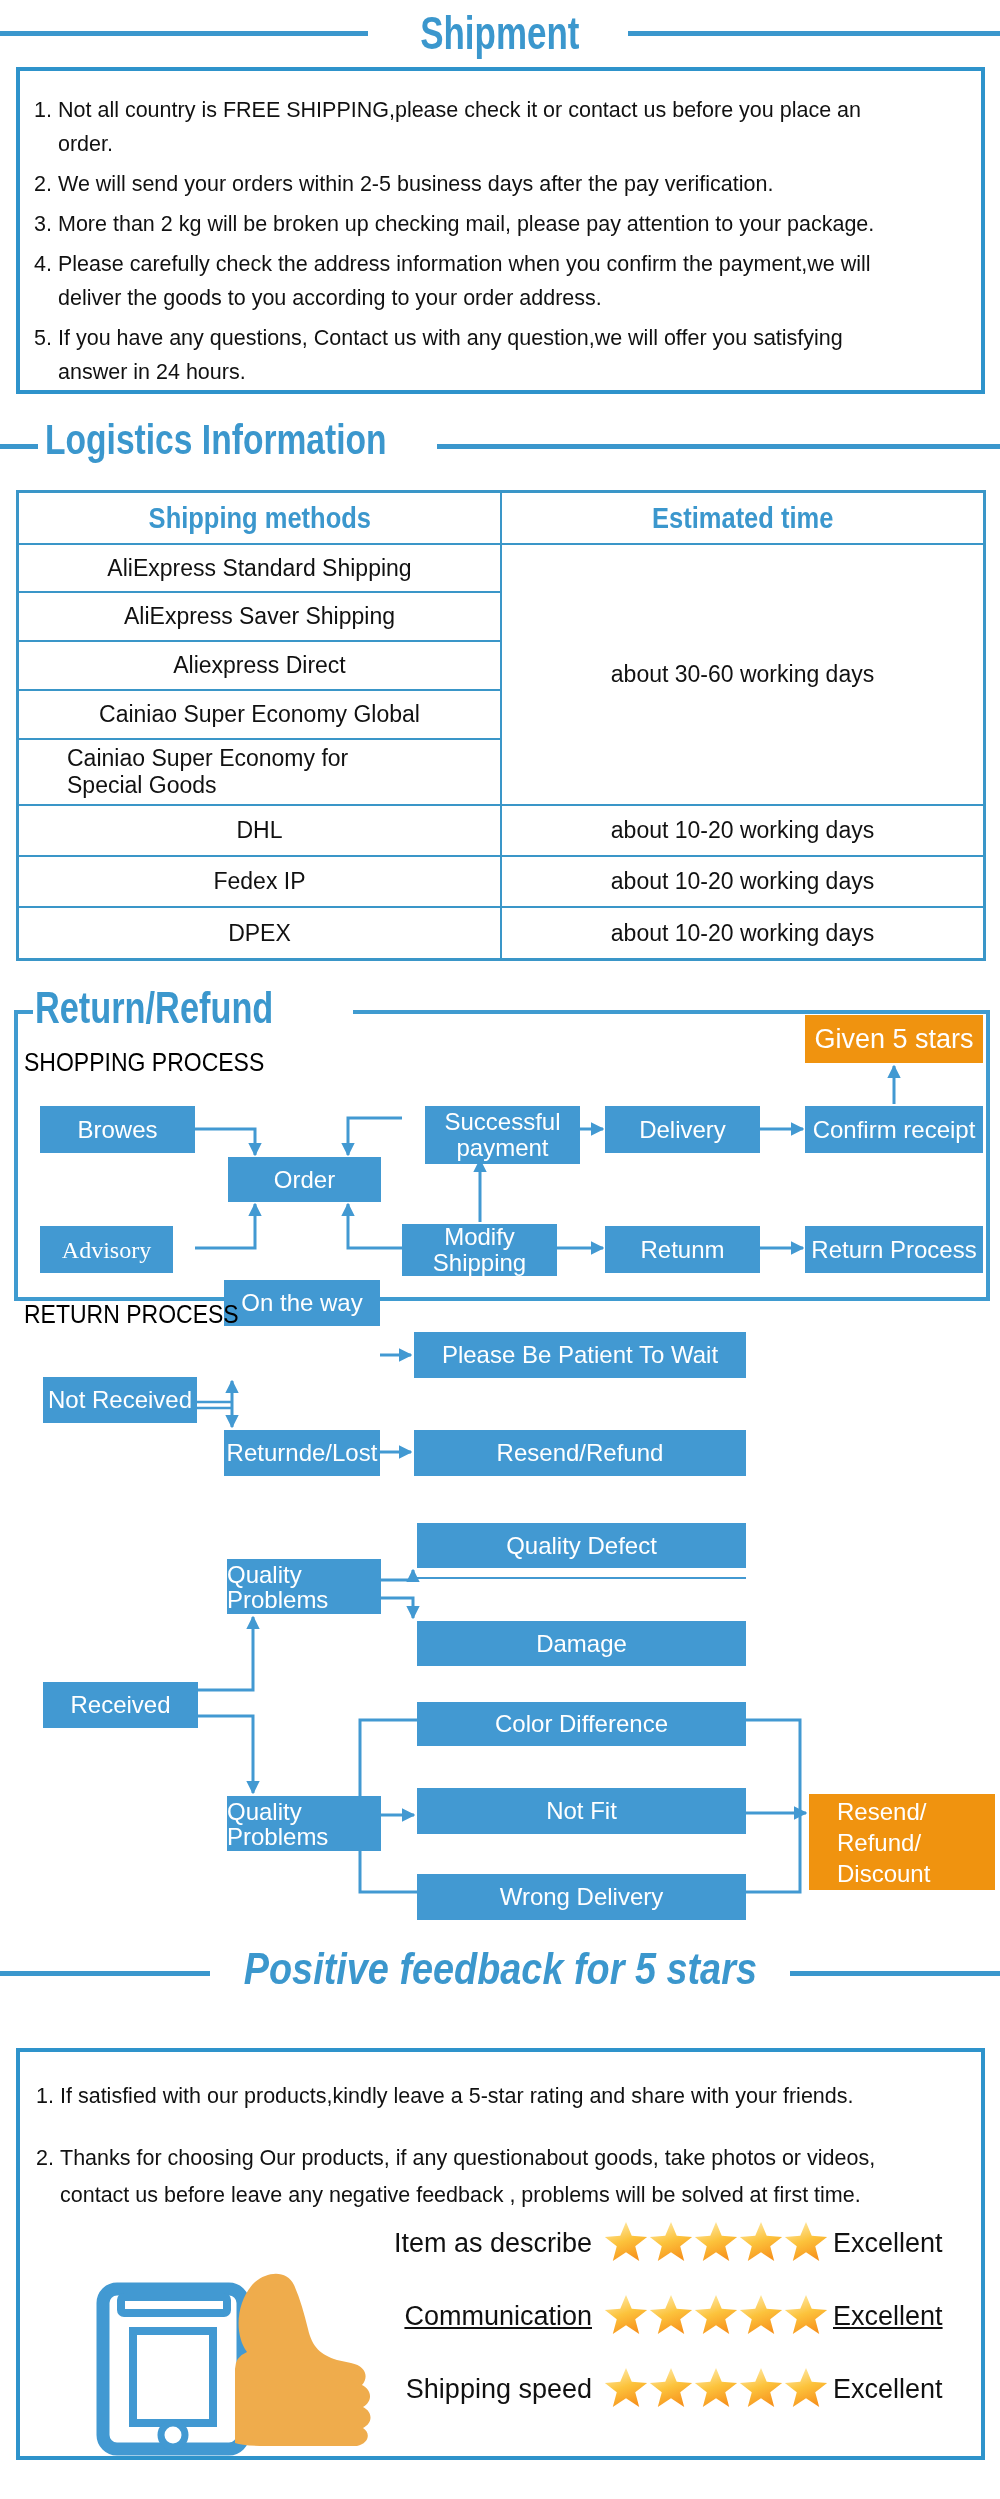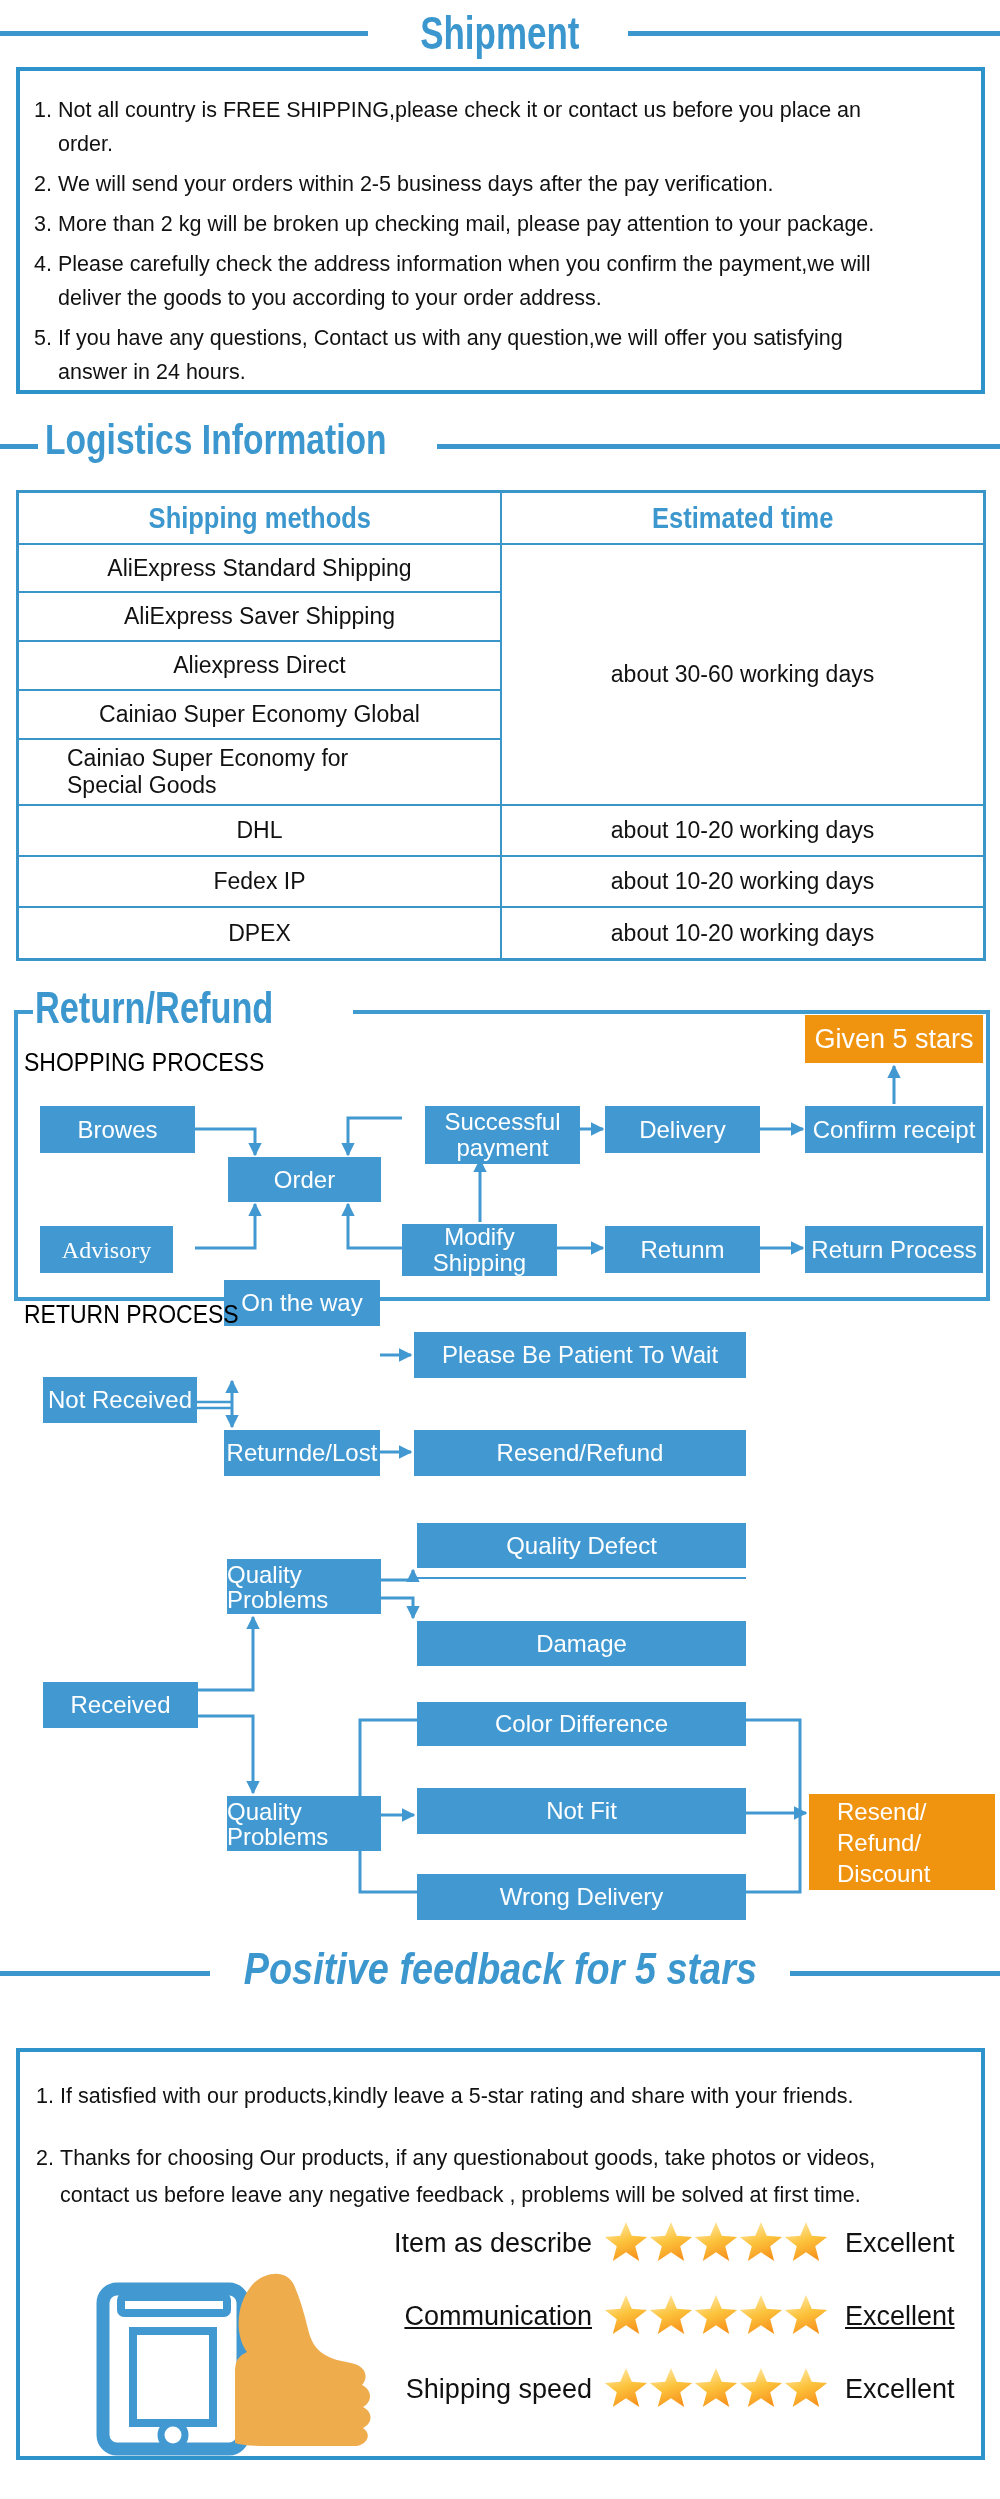--- a/index.html
+++ b/index.html
@@ -77,21 +77,21 @@
   #fb-wrongdel{left:417px;top:1874px;width:329px;height:46px;}
   #fb-discount{left:809px;top:1766px;width:186px;height:96px;line-height:31px;padding-left:28px;margin-top:28px;}
   
   .rrow{position:absolute;left:380px;width:600px;height:52px;display:flex;align-items:center;z-index:2;}
   .rlabel{flex:0 0 212px;text-align:right;font-size:27px;margin-right:12px;}
   .stars{display:flex;align-items:center;}
   .star{width:44px;height:42px;margin-right:1px;
         background:linear-gradient(160deg,#ffeaa9 8%,#fcc33c 45%,#f7941e 82%);
         clip-path:polygon(50% 0%,63% 33%,98% 36%,71% 58%,80% 93%,50% 72%,20% 93%,29% 58%,2% 36%,37% 33%);
         filter:drop-shadow(0 1px 1px rgba(220,150,40,.55));}
-  .rexc{font-size:27px;margin-left:16px;}
+  .rexc{font-size:27px;margin-left:4px;}
   #fbicon{position:absolute;left:85px;top:2265px;z-index:3;}
 </style>
 </head>
 <body>
 
 <div id="stage">
 
   <div class="hline" style="left:0;top:31px;width:368px;"></div>
   <div class="hline" style="left:628px;top:31px;width:372px;"></div>
   <div class="abs" id="t-shipment">

